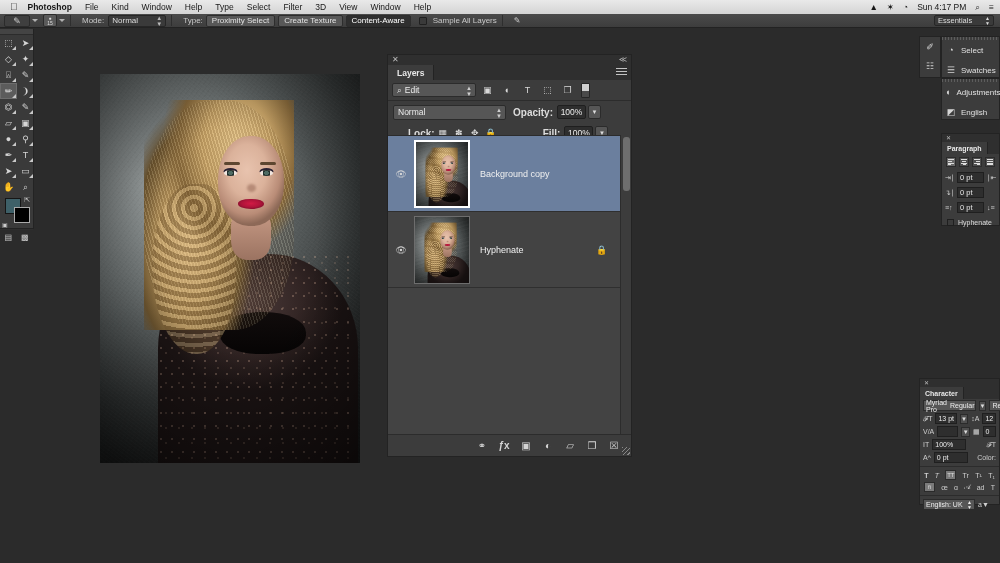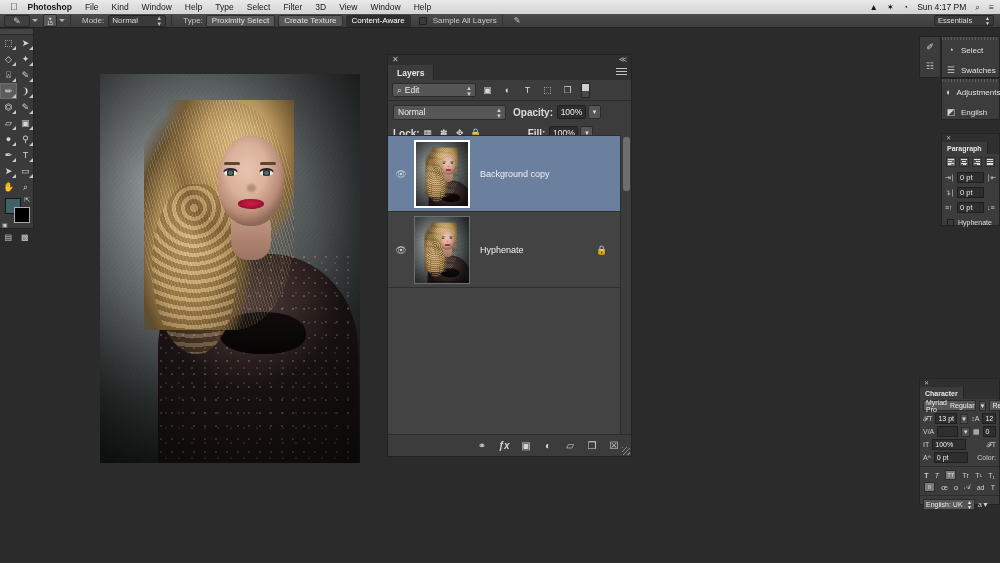--- a/index.html
+++ b/index.html
@@ -168,21 +168,21 @@
       background:linear-gradient(to bottom,#cfcfcf 0 50%,#4a4a4a 50% 100%); }
   .lay-blend { height:22px; display:flex; align-items:center; padding:0 5px; }
   .blend-sel { width:113px; height:15px; background:#565656; border:1px solid #2b2b2b; border-radius:2px;
       display:flex; align-items:center; padding-left:4px; font-size:8.5px; color:#ececec; position:relative; }
   .blend-sel .arrows { position:absolute; right:3px; top:1px; font-size:6px; line-height:6px; color:#cfcfcf; }
   .lbl { font-size:10px; color:#dcdcdc; margin-left:7px; font-weight:bold; }
   .numbox { width:29px; height:14px; background:#2e2e2e; border:1px solid #1f1f1f; border-radius:2px;
       display:flex; align-items:center; justify-content:center; font-size:8.5px; color:#ececec; margin-left:4px;}
   .minibtn { width:13px; height:14px; background:#565656; border:1px solid #2b2b2b; border-radius:2px;
       margin-left:2px; display:flex; align-items:center; justify-content:center; font-size:6px; color:#ddd;}
-  .lay-lock { height:21px; display:flex; align-items:center; padding:0 5px;
+  .lay-lock { height:21px; display:flex; align-items:center; padding:0 20px;
       border-bottom:1px solid #2c2c2c; }
   .lock-ico { width:16px; height:14px; display:flex;align-items:center;justify-content:center;
       color:#dcdcdc; font-size:9px; }
   .lay-list { position:absolute; left:0; top:80px; right:11px; bottom:22px;
       background:#434343; border-top:1px solid #2c2c2c; }
   .lay-row { height:76px; display:flex; align-items:center; border-bottom:1px solid #2f2f2f;
       position:relative; }
   .lay-row.sel { background:#6b7f9e; }
   .eye { width:26px; display:flex; align-items:center; justify-content:center; color:#d8d8d8; font-size:9px; }
   .thumb { width:56px; height:68px; background:#1b1b1b; border:1px solid #6d6d6d; overflow:hidden;
@@ -455,21 +455,21 @@
         <div class="lock-badge">🔒</div>
       </div>
     </div>
 
     <div class="lay-scroll">
       <div class="thumbbar"></div>
     </div>
 
     <div class="lay-foot">
       <div class="foot-ico">⚭</div>
-      <div class="foot-ico" style="font-style:italic;font-weight:bold;">ƒx</div>
+      <div class="foot-ico" style="font-weight:bold;">ƒx</div>
       <div class="foot-ico">▣</div>
       <div class="foot-ico">◐</div>
       <div class="foot-ico">▱</div>
       <div class="foot-ico">❐</div>
       <div class="foot-ico">☒</div>
       <div class="grip-corner"></div>
     </div>
   </div>
 
   <div class="icondock">

